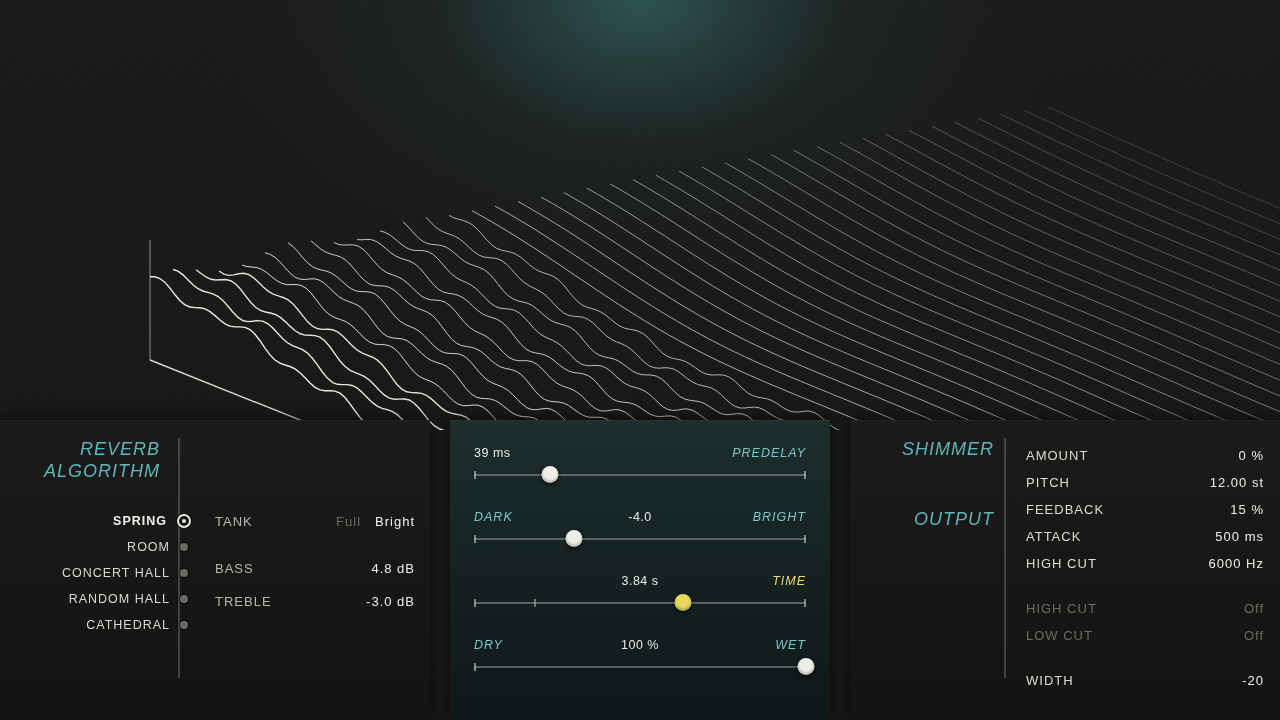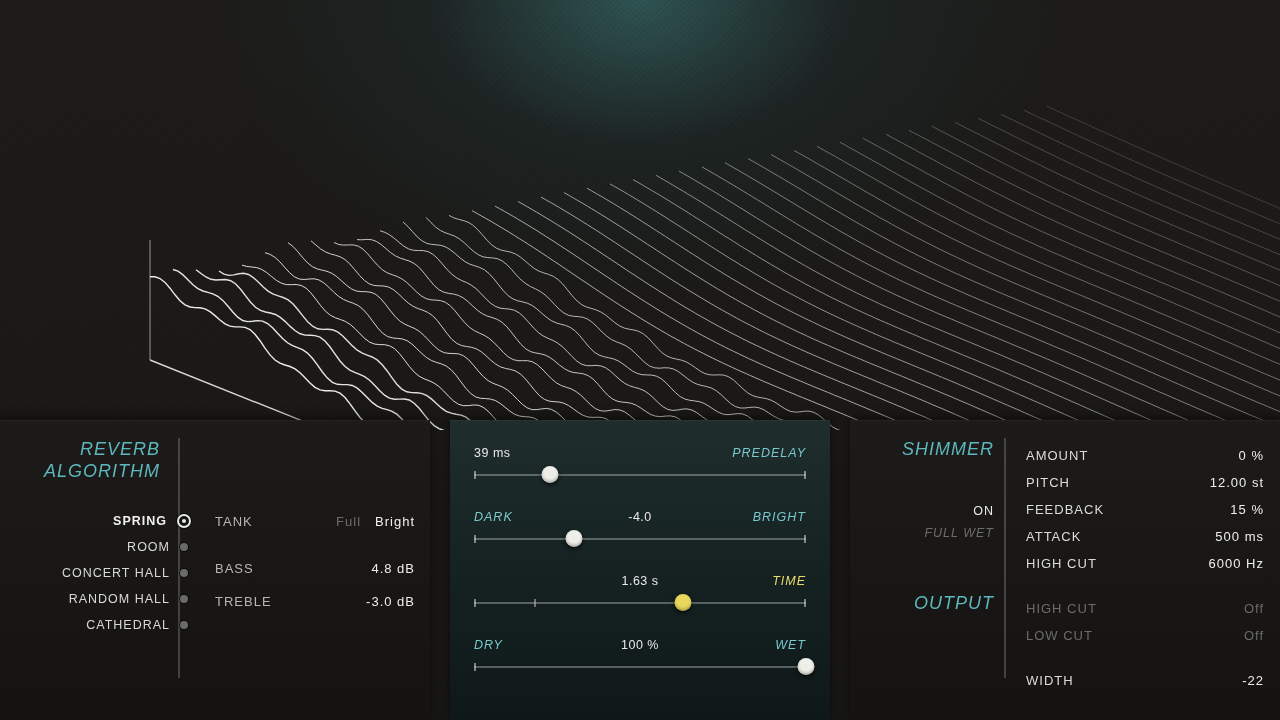--- a/index.html
+++ b/index.html
@@ -213,21 +213,21 @@
           <span class="val">-4.0</span>
           <span class="c right">BRIGHT</span>
         </div>
         <div class="track"></div>
         <div class="thumb" style="left: 30%;"></div>
       </div>
 
       <div class="sl accent">
         <div class="caps">
           <span class="c left"></span>
-          <span class="val">1.63 s</span>
+          <span class="val">3.84 s</span>
           <span class="c right">TIME</span>
         </div>
         <div class="track"></div>
         <div class="tick" style="left: 18%;"></div>
         <div class="thumb" style="left: 63%;"></div>
       </div>
 
       <div class="sl">
         <div class="caps">
           <span class="c left">DRY</span>
@@ -239,24 +239,20 @@
       </div>
 
     </div>
   </div>
 
   <div class="gap"></div>
 
   <div class="panel right">
     <div class="col1">
       <span class="sect-title">SHIMMER</span>
-      <div class="shim-tog">
-        <div class="on">ON</div>
-        <div class="off">FULL WET</div>
-      </div>
       <span class="sect-title out">OUTPUT</span>
     </div>
     <div class="rail"></div>
     <div class="plist" id="plist">
         <div class="prow">
           <span class="pn">AMOUNT</span>
           <span class="pv">0 %</span>
         </div>
         <div class="prow">
           <span class="pn">PITCH</span>
@@ -279,18 +275,18 @@
           <span class="pn">HIGH CUT</span>
           <span class="pv">Off</span>
         </div>
         <div class="prow dim">
           <span class="pn">LOW CUT</span>
           <span class="pv">Off</span>
         </div>
         <div class="psp"></div>
         <div class="prow">
           <span class="pn">WIDTH</span>
-          <span class="pv">-22</span>
+          <span class="pv">-20</span>
         </div>
       </div>
   </div>
 
 </div>
 
 </body></html>

